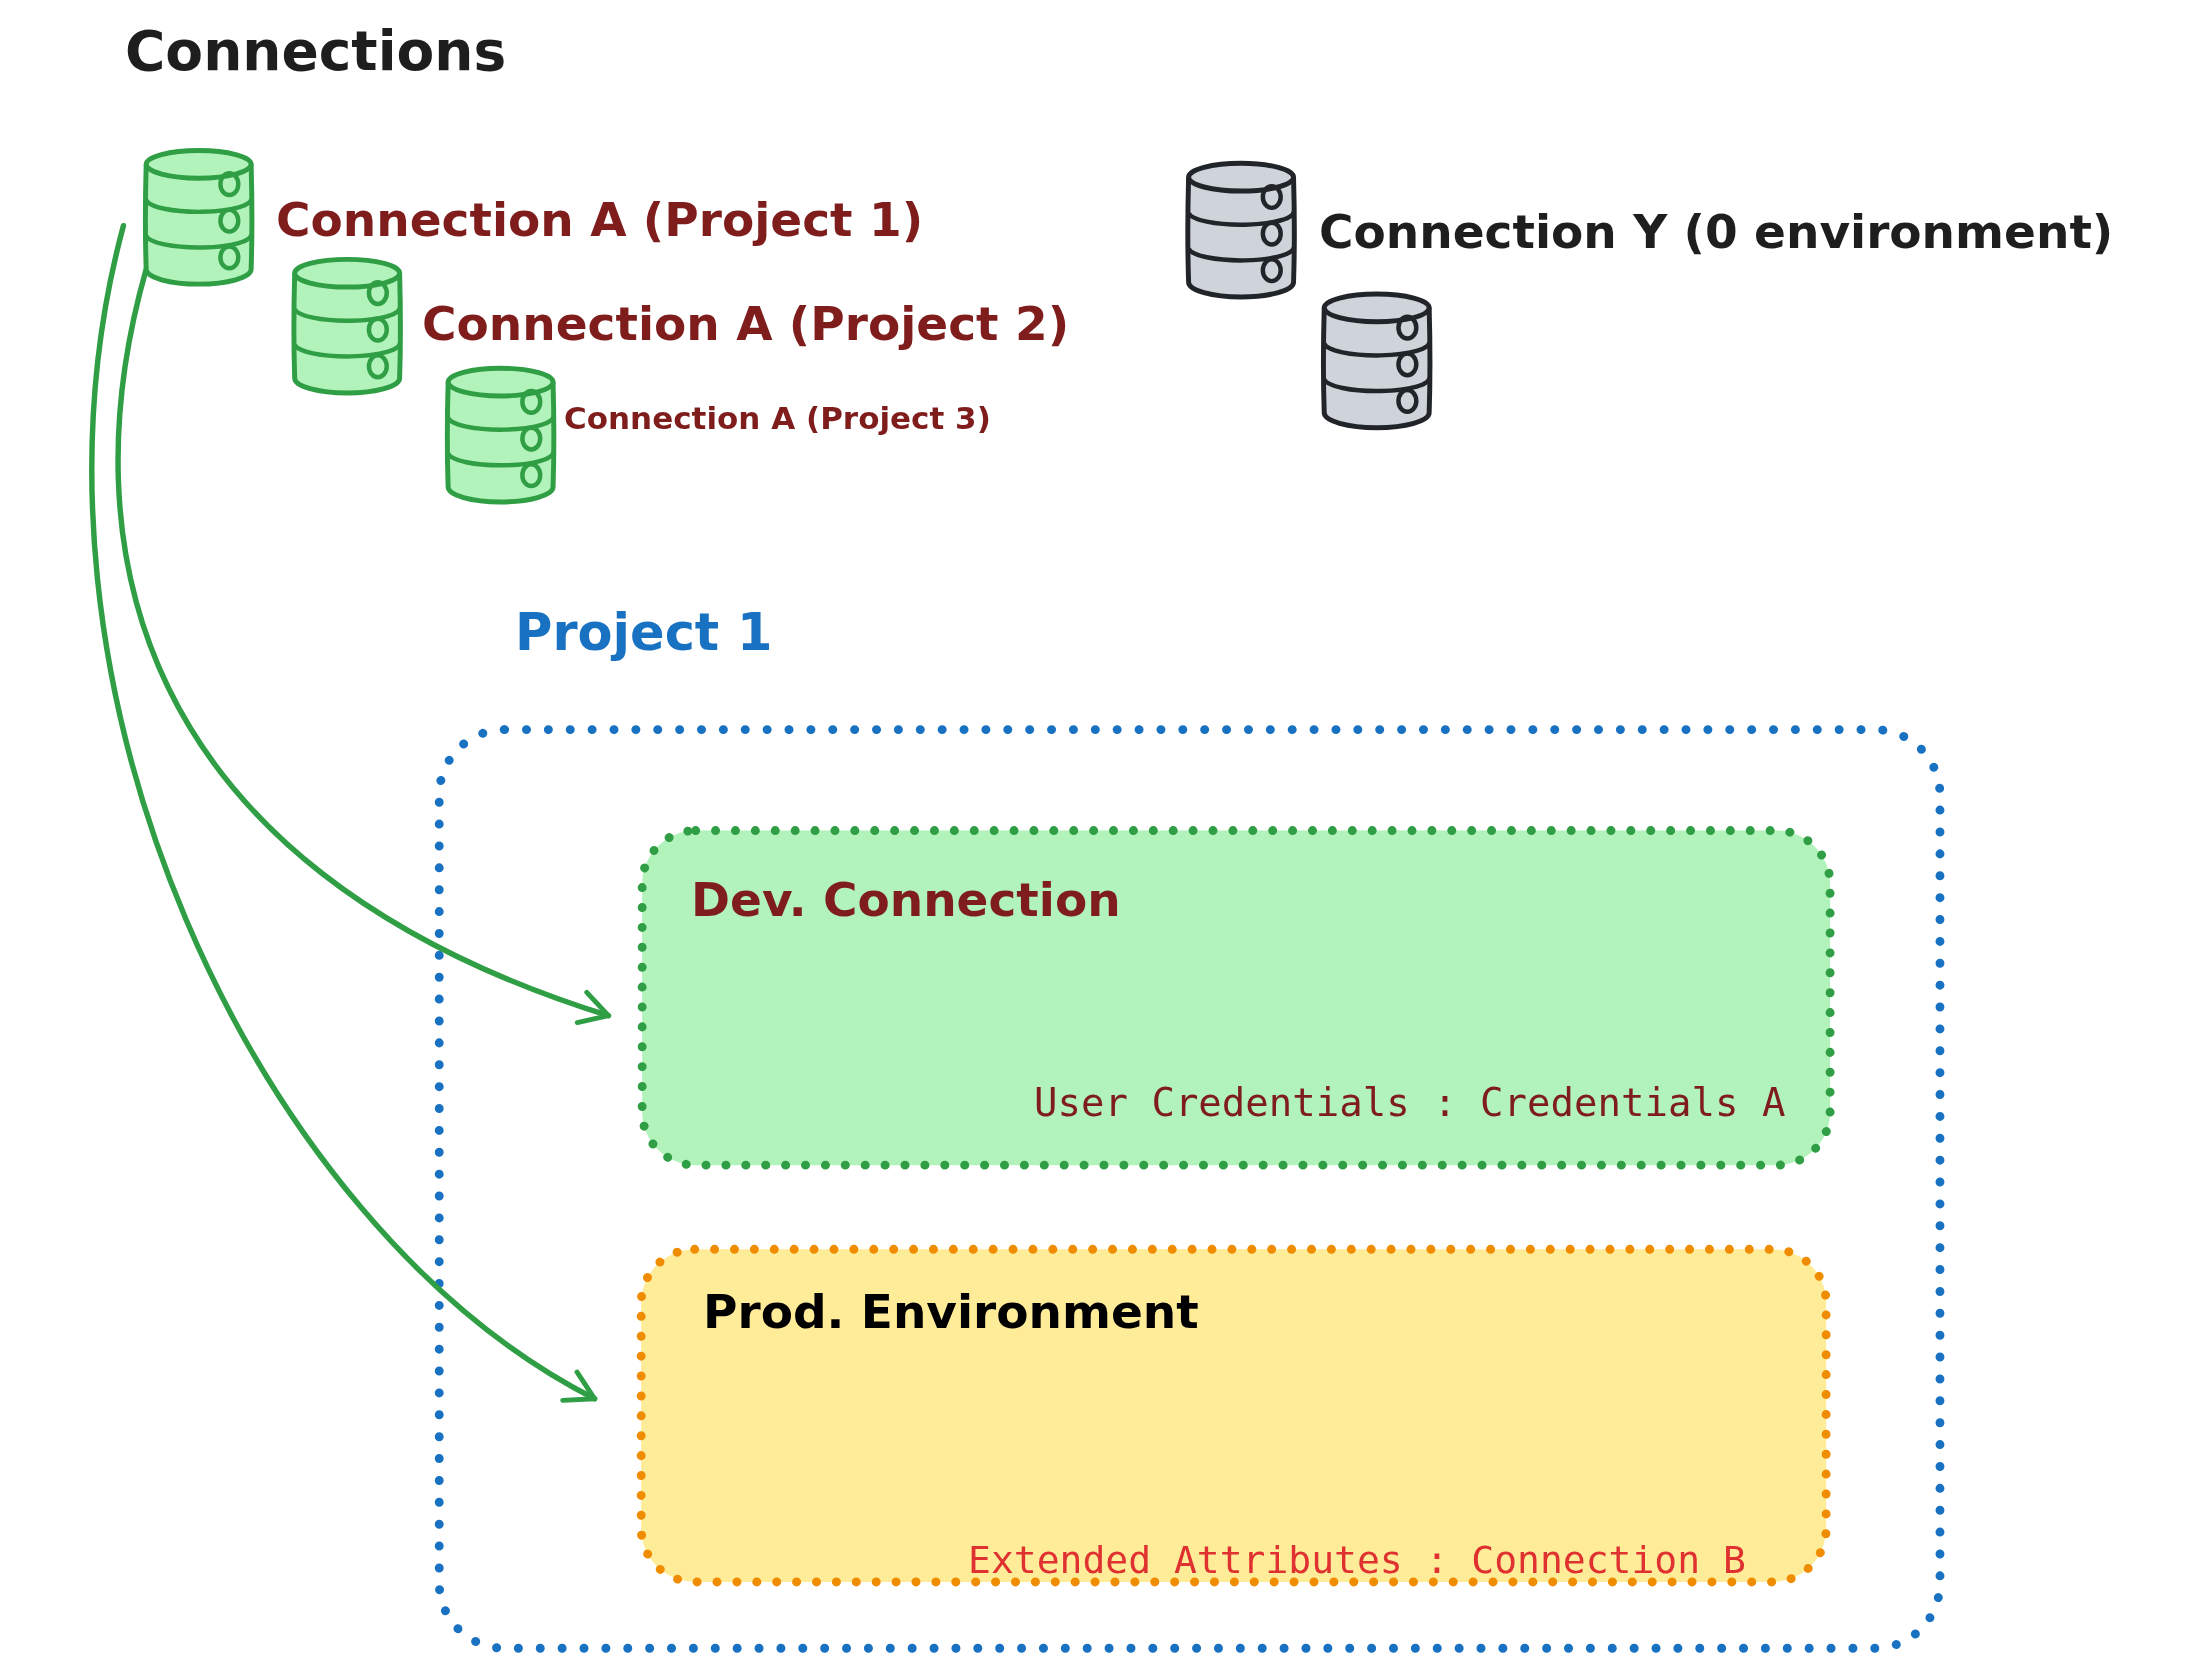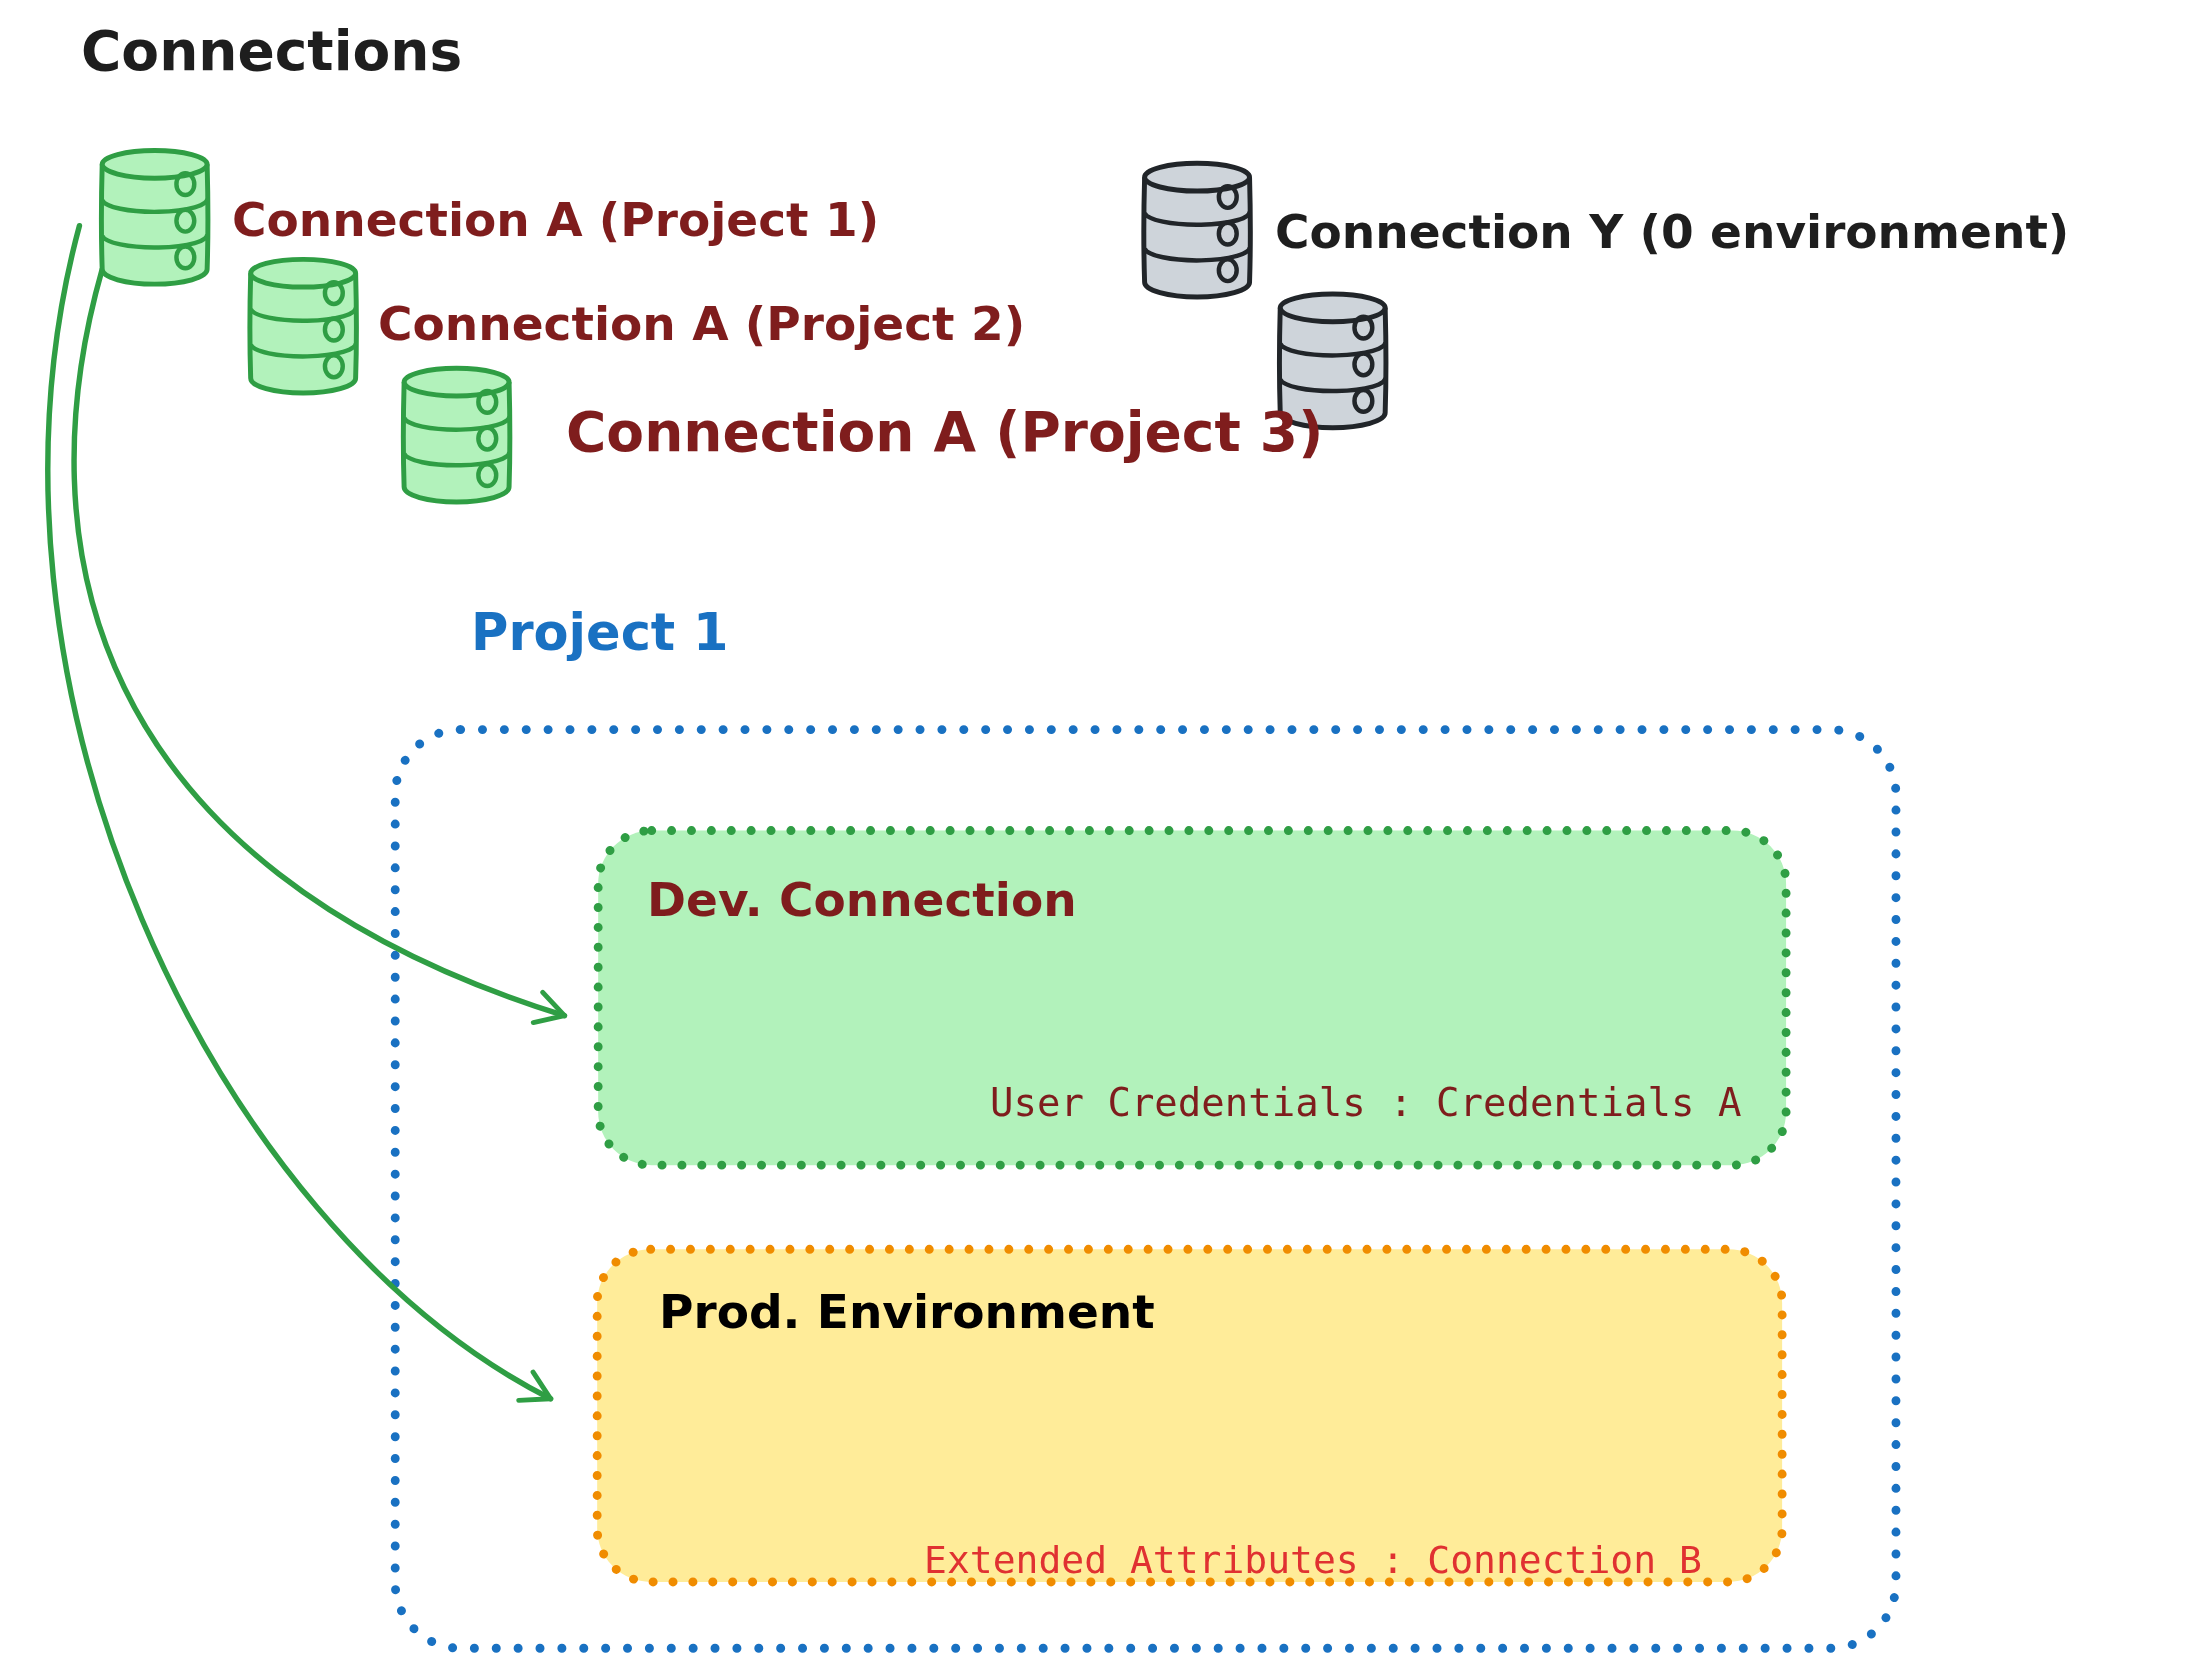--- a/index.html
+++ b/index.html
@@ -3,20 +3,21 @@
 <meta charset="utf-8">
 <style>
   html, body { margin: 0; padding: 0; background: #ffffff; }
   .canvas {
     position: relative;
     width: 2167px;
     height: 1674px;
     background: #ffffff;
     overflow: hidden;
     font-family: "DejaVu Sans", sans-serif;
+    margin-left: 44px;
   }
   .layer-svg { position: absolute; left: 0; top: 0; }
   .txt {
     position: absolute;
     white-space: pre;
     line-height: 1.15;
   }
   .hand { font-family: "DejaVu Sans", sans-serif; font-weight: 700; }
   .mono { font-family: "DejaVu Sans Mono", monospace; font-weight: 400; }
   .ink    { color: #1e1e1e; }
@@ -62,21 +63,21 @@
     <use href="#db-shape" x="405" y="370" class="db-green"></use>
 
     <use href="#db-shape" x="1153" y="163" class="db-gray"></use>
     <use href="#db-shape" x="1290" y="295" class="db-gray"></use>
   </svg>
 
   <div class="txt hand ink" style="left:81px; top:20px; font-size:55px;">Connections</div>
 
   <div class="txt hand green" style="left:232px; top:193px; font-size:47px;">Connection A (Project 1)</div>
   <div class="txt hand green" style="left:378px; top:297px; font-size:47px;">Connection A (Project 2)</div>
-  <div class="txt hand green" style="left:566px; top:401px; font-size:55px;">Connection A (Project 3)</div>
+  <div class="txt hand green" style="left:520px; top:401px; font-size:31px;">Connection A (Project 3)</div>
 
   <div class="txt hand ink" style="left:1275px; top:205px; font-size:47px;">Connection Y (0 environment)</div>
 
   <div class="txt hand blue" style="left:471px; top:604px; font-size:51px;">Project 1</div>
 
   <div class="txt hand green" style="left:647px; top:873px; font-size:47px;">Dev. Connection</div>
   <div class="txt mono green" style="left:990px; top:1081px; font-size:39px;">User Credentials : Credentials A</div>
 
   <div class="txt hand orange" style="left:659px; top:1285px; font-size:47px;">Prod. Environment</div>
   <div class="txt mono red" style="left:924px; top:1445px; font-size:38px; line-height:46px;">

